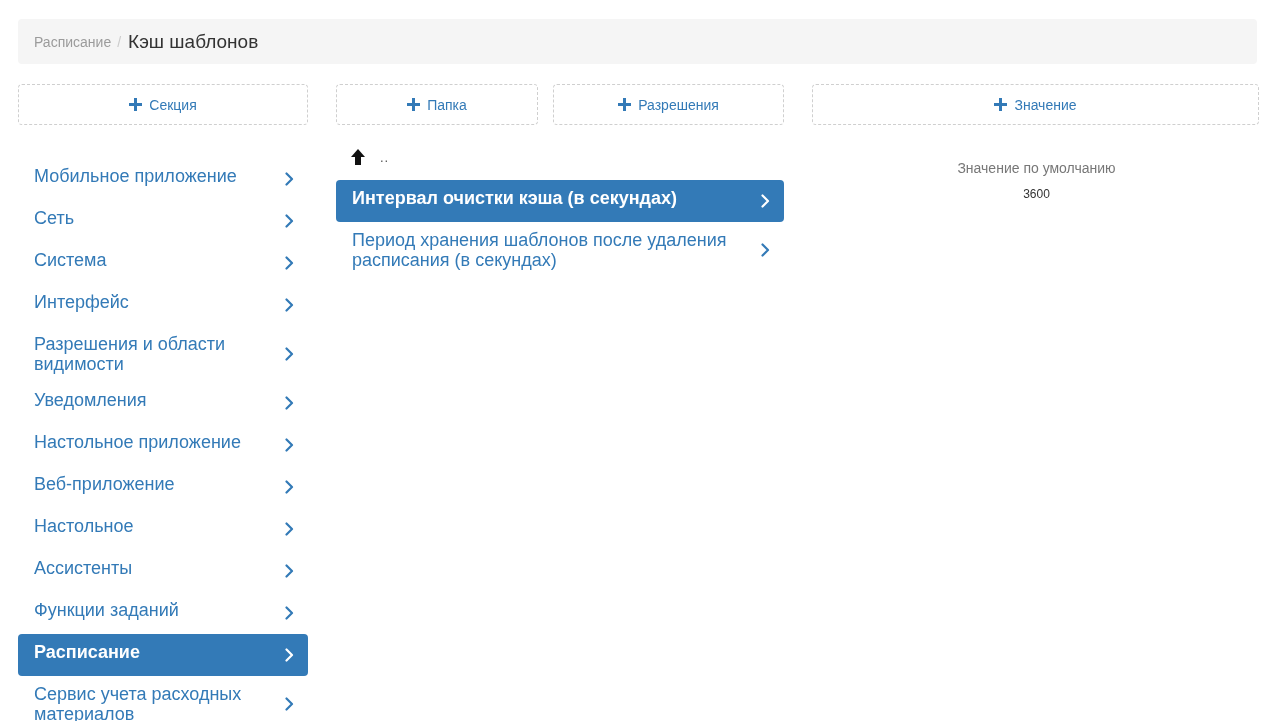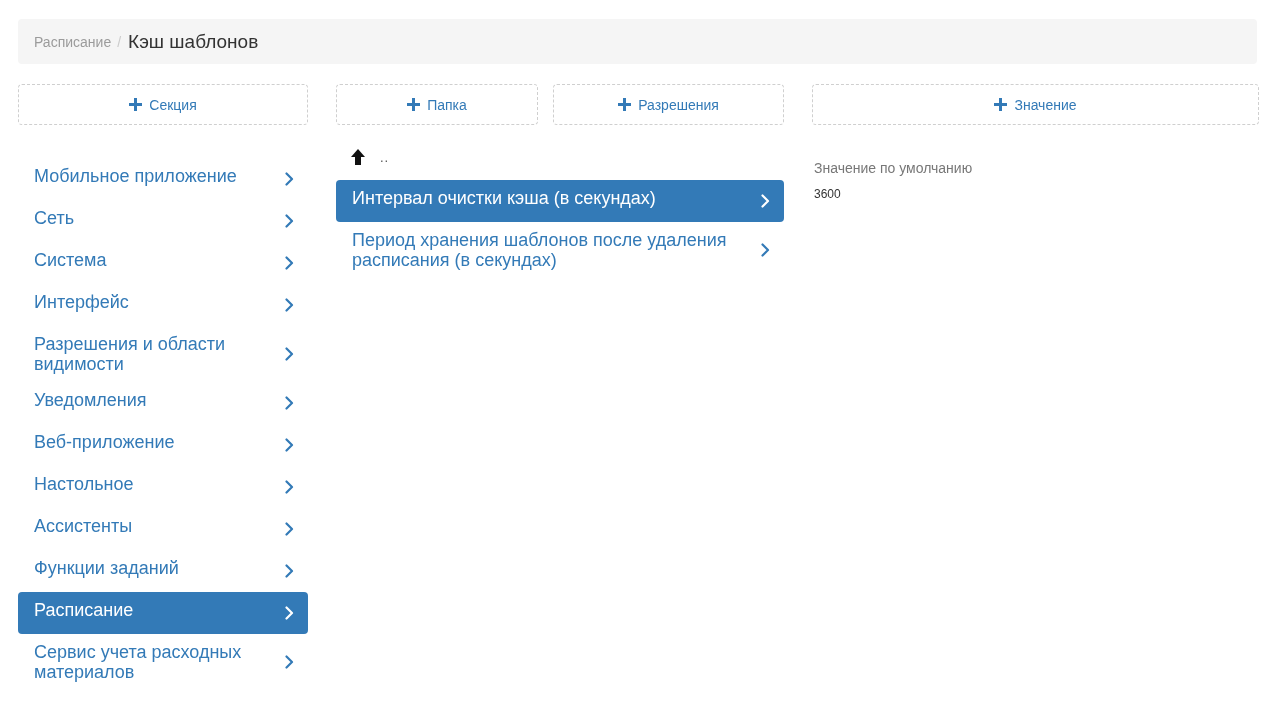--- a/index.html
+++ b/index.html
@@ -123,20 +123,21 @@
     color: #337ab7;
     font-size: 18px;
     line-height: 20px;
     cursor: pointer;
     background: transparent;
     margin-bottom: 0;
   }
   .list-item.active {
     background: #337ab7;
     color: #ffffff;
+    font-weight: bold;
   }
   .list-item .label { flex: 1 1 auto; }
 
   .chev {
     position: absolute;
     right: 12px;
     top: 50%;
     transform: translateY(-50%);
     width: 14px;
     height: 14px;
@@ -161,21 +162,21 @@
     flex: 0 0 auto;
   }
   .up-arrow-icon svg { display: block; }
   .updir-label {
     color: #555555;
     font-size: 13px;
     letter-spacing: 1px;
   }
 
   
-  .value-block { padding: 16px 0 0 2px; }
+  .value-block { padding: 16px 0 0 2px; text-align: center; }
   .value-caption {
     color: #777777;
     font-size: 14px;
     line-height: 20px;
     margin-bottom: 3px;
   }
   .value-number {
     color: #333333;
     font-size: 12px;
     line-height: 26px;
@@ -257,20 +258,28 @@
         <div class="list-item">
           <span class="label">Разрешения и области видимости</span>
           <span class="chev">
             <svg width="14" height="14" viewBox="0 0 14 14" aria-hidden="true">
               <path d="M4.5 1.5 L10 7 L4.5 12.5" fill="none" stroke="#337ab7" stroke-width="2.2" stroke-linecap="round" stroke-linejoin="round"></path>
             </svg>
           </span>
         </div>
         <div class="list-item">
           <span class="label">Уведомления</span>
+          <span class="chev">
+            <svg width="14" height="14" viewBox="0 0 14 14" aria-hidden="true">
+              <path d="M4.5 1.5 L10 7 L4.5 12.5" fill="none" stroke="#337ab7" stroke-width="2.2" stroke-linecap="round" stroke-linejoin="round"></path>
+            </svg>
+          </span>
+        </div>
+        <div class="list-item">
+          <span class="label">Настольное приложение</span>
           <span class="chev">
             <svg width="14" height="14" viewBox="0 0 14 14" aria-hidden="true">
               <path d="M4.5 1.5 L10 7 L4.5 12.5" fill="none" stroke="#337ab7" stroke-width="2.2" stroke-linecap="round" stroke-linejoin="round"></path>
             </svg>
           </span>
         </div>
         <div class="list-item">
           <span class="label">Веб-приложение</span>
           <span class="chev">
             <svg width="14" height="14" viewBox="0 0 14 14" aria-hidden="true">

